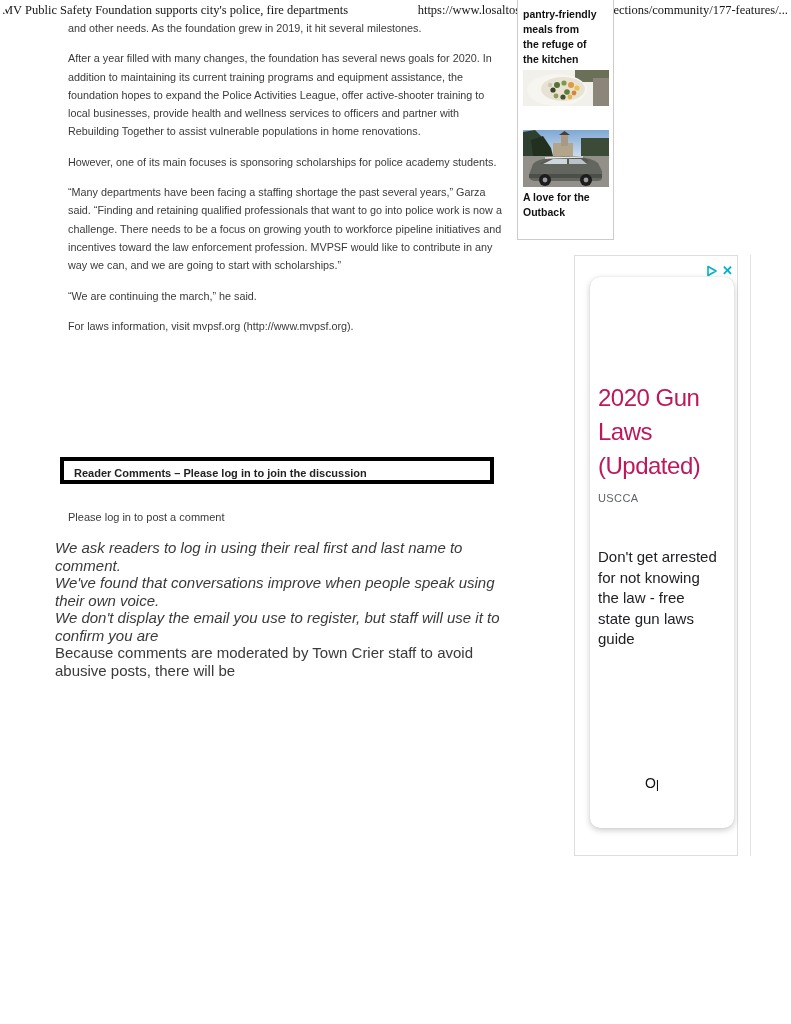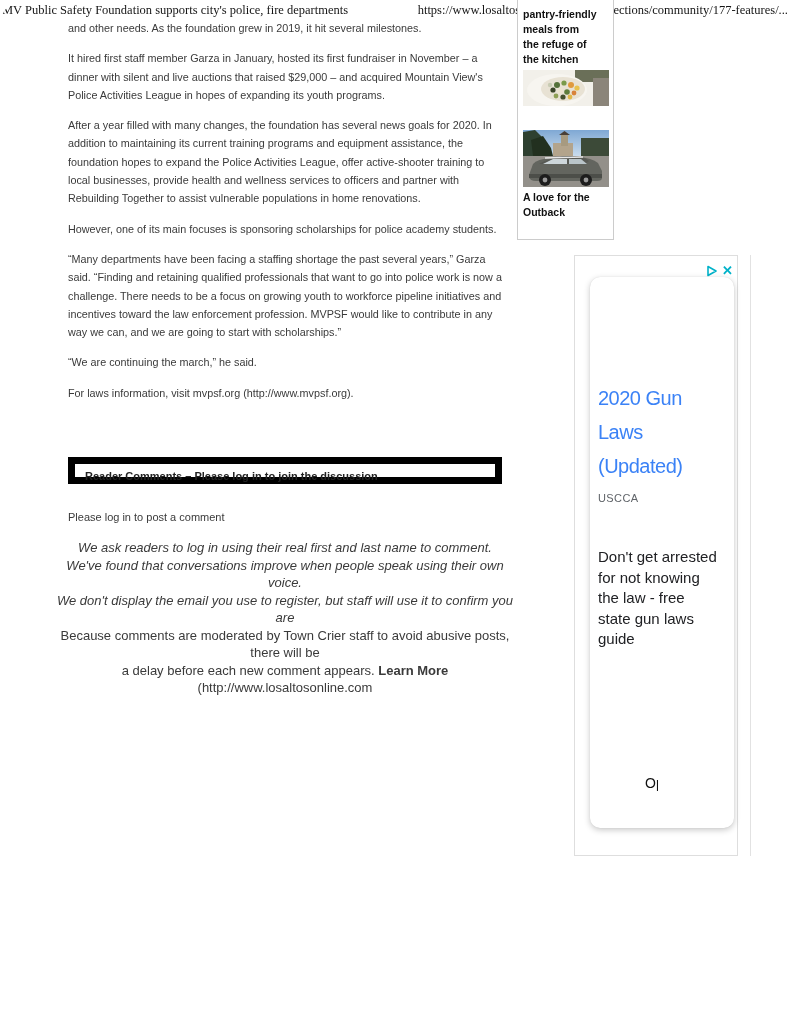--- a/index.html
+++ b/index.html
@@ -9,39 +9,39 @@
 
   
   .hdr{font-family:"Liberation Serif",serif;font-size:12.5px;color:#151515;white-space:nowrap;}
   .ftr{font-family:"Liberation Serif",serif;font-size:13.5px;color:#151515;white-space:nowrap;}
 
   
   .article{left:68px;top:19px;width:478px;font-size:10.8px;line-height:18.3px;color:#3a3a3a;}
   .article p{margin:0 0 12px 0;white-space:pre-line;}
 
   
-  .rc-box{left:68px;top:457px;width:434px;height:27px;border:7px solid #000000;box-sizing:border-box;background:#fff;}
+  .rc-box{left:60px;top:457px;width:434px;height:27px;border:4px solid #000000;box-sizing:border-box;background:#fff;}
   .rc-box span{display:block;padding-left:10px;line-height:25px;font-size:11px;font-weight:bold;color:#222;}
   .rc-login{left:68px;top:511px;font-size:11px;color:#3a3a3a;}
-  .policy{left:55px;top:539px;width:460px;text-align:center;font-size:13px;line-height:17.5px;color:#3a3a3a;}
+  .policy{left:55px;top:539px;width:460px;font-size:15px;line-height:17.5px;color:#3a3a3a;}
   .policy .it{font-style:italic;}
   .policy .b{font-weight:bold;font-style:normal;}
 
   
   .side-box{left:517px;top:-6px;width:97px;height:246px;border:1px solid #cccccc;box-sizing:border-box;
             background:#fff;padding:12px 4px 0 5px;}
   .side-cap{font-size:10.5px;font-weight:bold;line-height:15px;color:#111;white-space:pre-line;}
   .side-img{display:block;width:86px;margin-top:3px;}
 
   
   .ad-wrap{left:574px;top:255px;width:164px;height:601px;border:1px solid #dedede;box-sizing:border-box;background:#fff;}
   .ad-card{position:absolute;left:15px;top:21px;width:144px;height:551px;background:#fff;border-radius:10px;
            box-shadow:0 2px 6px rgba(0,0,0,0.22),0 0 1px rgba(0,0,0,0.12);}
-  .ad-head{position:absolute;left:8px;top:104px;width:134px;font-size:20px;line-height:34px;
-           letter-spacing:-0.5px;color:#3b82f6;white-space:pre-line;}
+  .ad-head{position:absolute;left:8px;top:104px;width:134px;font-size:24px;line-height:34px;
+           letter-spacing:-0.5px;color:#be185d;white-space:pre-line;}
   .ad-advertiser{position:absolute;left:8px;top:215px;font-size:11px;letter-spacing:0.4px;color:#5f6368;}
   .ad-body{position:absolute;left:8px;top:246px;width:134px;font-size:15px;line-height:20.5px;
            color:#202124;white-space:pre-line;margin-top:24px;}
   .ad-btn{position:absolute;left:55px;top:498px;width:13px;height:18px;overflow:hidden;
           font-size:14px;color:#111;white-space:nowrap;}
   .ad-icons{position:absolute;top:8px;height:14px;}
   .adx{font-size:13px;line-height:13px;font-weight:bold;}
 
   
   .v-rule{left:750px;top:255px;width:1px;height:756px;background:#e2e2e2;}
@@ -58,23 +58,20 @@
 </head>
 <body>
 
 <div class="page">
 
   <div class="abs hdr" style="left:2px;top:3px;">MV Public Safety Foundation supports city's police, fire departments</div>
   <div class="abs hdr" style="right:3px;top:3px;">https://www.losaltosonline.com/news/sections/community/177-features/...</div>
 
   <div class="abs article">
     <p>and other needs. As the foundation grew in 2019, it hit several milestones.</p>
-    <p>It hired first staff member Garza in January, hosted its first fundraiser in November – a
-dinner with silent and live auctions that raised $29,000 – and acquired Mountain View's
-Police Activities League in hopes of expanding its youth programs.</p>
     <p>After a year filled with many changes, the foundation has several news goals for 2020. In
 addition to maintaining its current training programs and equipment assistance, the
 foundation hopes to expand the Police Activities League, offer active-shooter training to
 local businesses, provide health and wellness services to officers and partner with
 Rebuilding Together to assist vulnerable populations in home renovations.</p>
     <p>However, one of its main focuses is sponsoring scholarships for police academy students.</p>
     <p>“Many departments have been facing a staffing shortage the past several years,” Garza
 said. “Finding and retaining qualified professionals that want to go into police work is now a
 challenge. There needs to be a focus on growing youth to workforce pipeline initiatives and
 incentives toward the law enforcement profession. MVPSF would like to contribute in any
@@ -86,21 +83,20 @@
   <div class="abs rc-box">
     <span>Reader Comments – Please log in to join the discussion</span>
   </div>
   <div class="abs rc-login">Please log in to post a comment</div>
 
   <div class="abs policy">
     <div class="it">We ask readers to log in using their real first and last name to comment.</div>
     <div class="it">We've found that conversations improve when people speak using their own voice.</div>
     <div class="it">We don't display the email you use to register, but staff will use it to confirm you are</div>
     <div>Because comments are moderated by Town Crier staff to avoid abusive posts, there will be</div>
-    <div><span>a delay before each new comment appears. </span><span class="b">Learn More</span><span> (http://www.losaltosonline.com</span></div>
   </div>
 
   <div class="abs side-box">
     <div class="side-cap">pantry-friendly
 meals from
 the refuge of
 the kitchen</div>
     <svg class="side-img" width="86" height="36" viewBox="0 0 86 36">
       <rect x="0" y="0" width="86" height="36" fill="#f2f0ea"></rect>
       <rect x="52" y="0" width="34" height="12" fill="#6a6f58"></rect>

